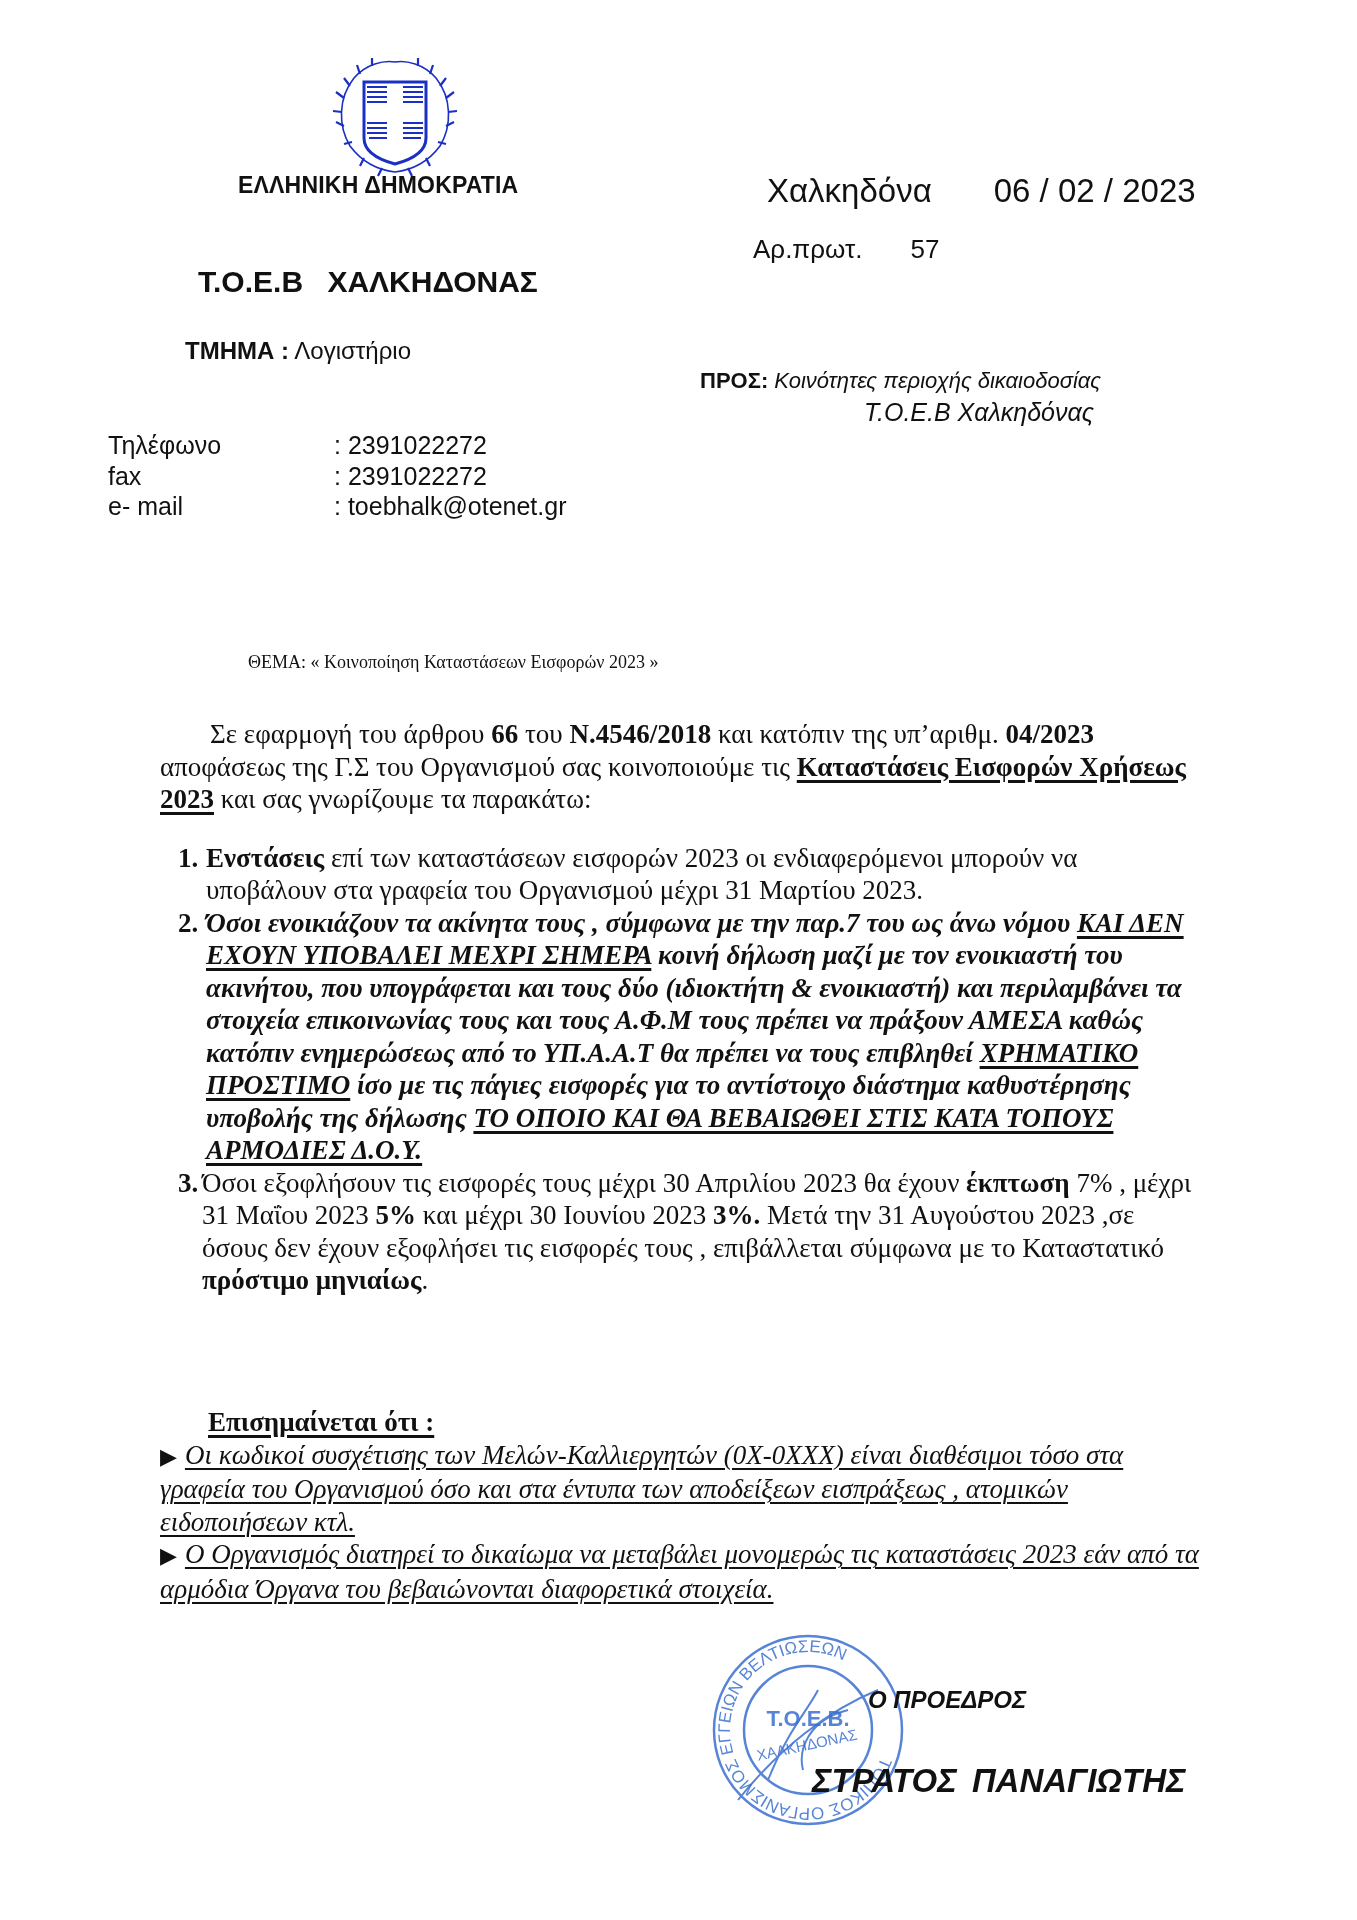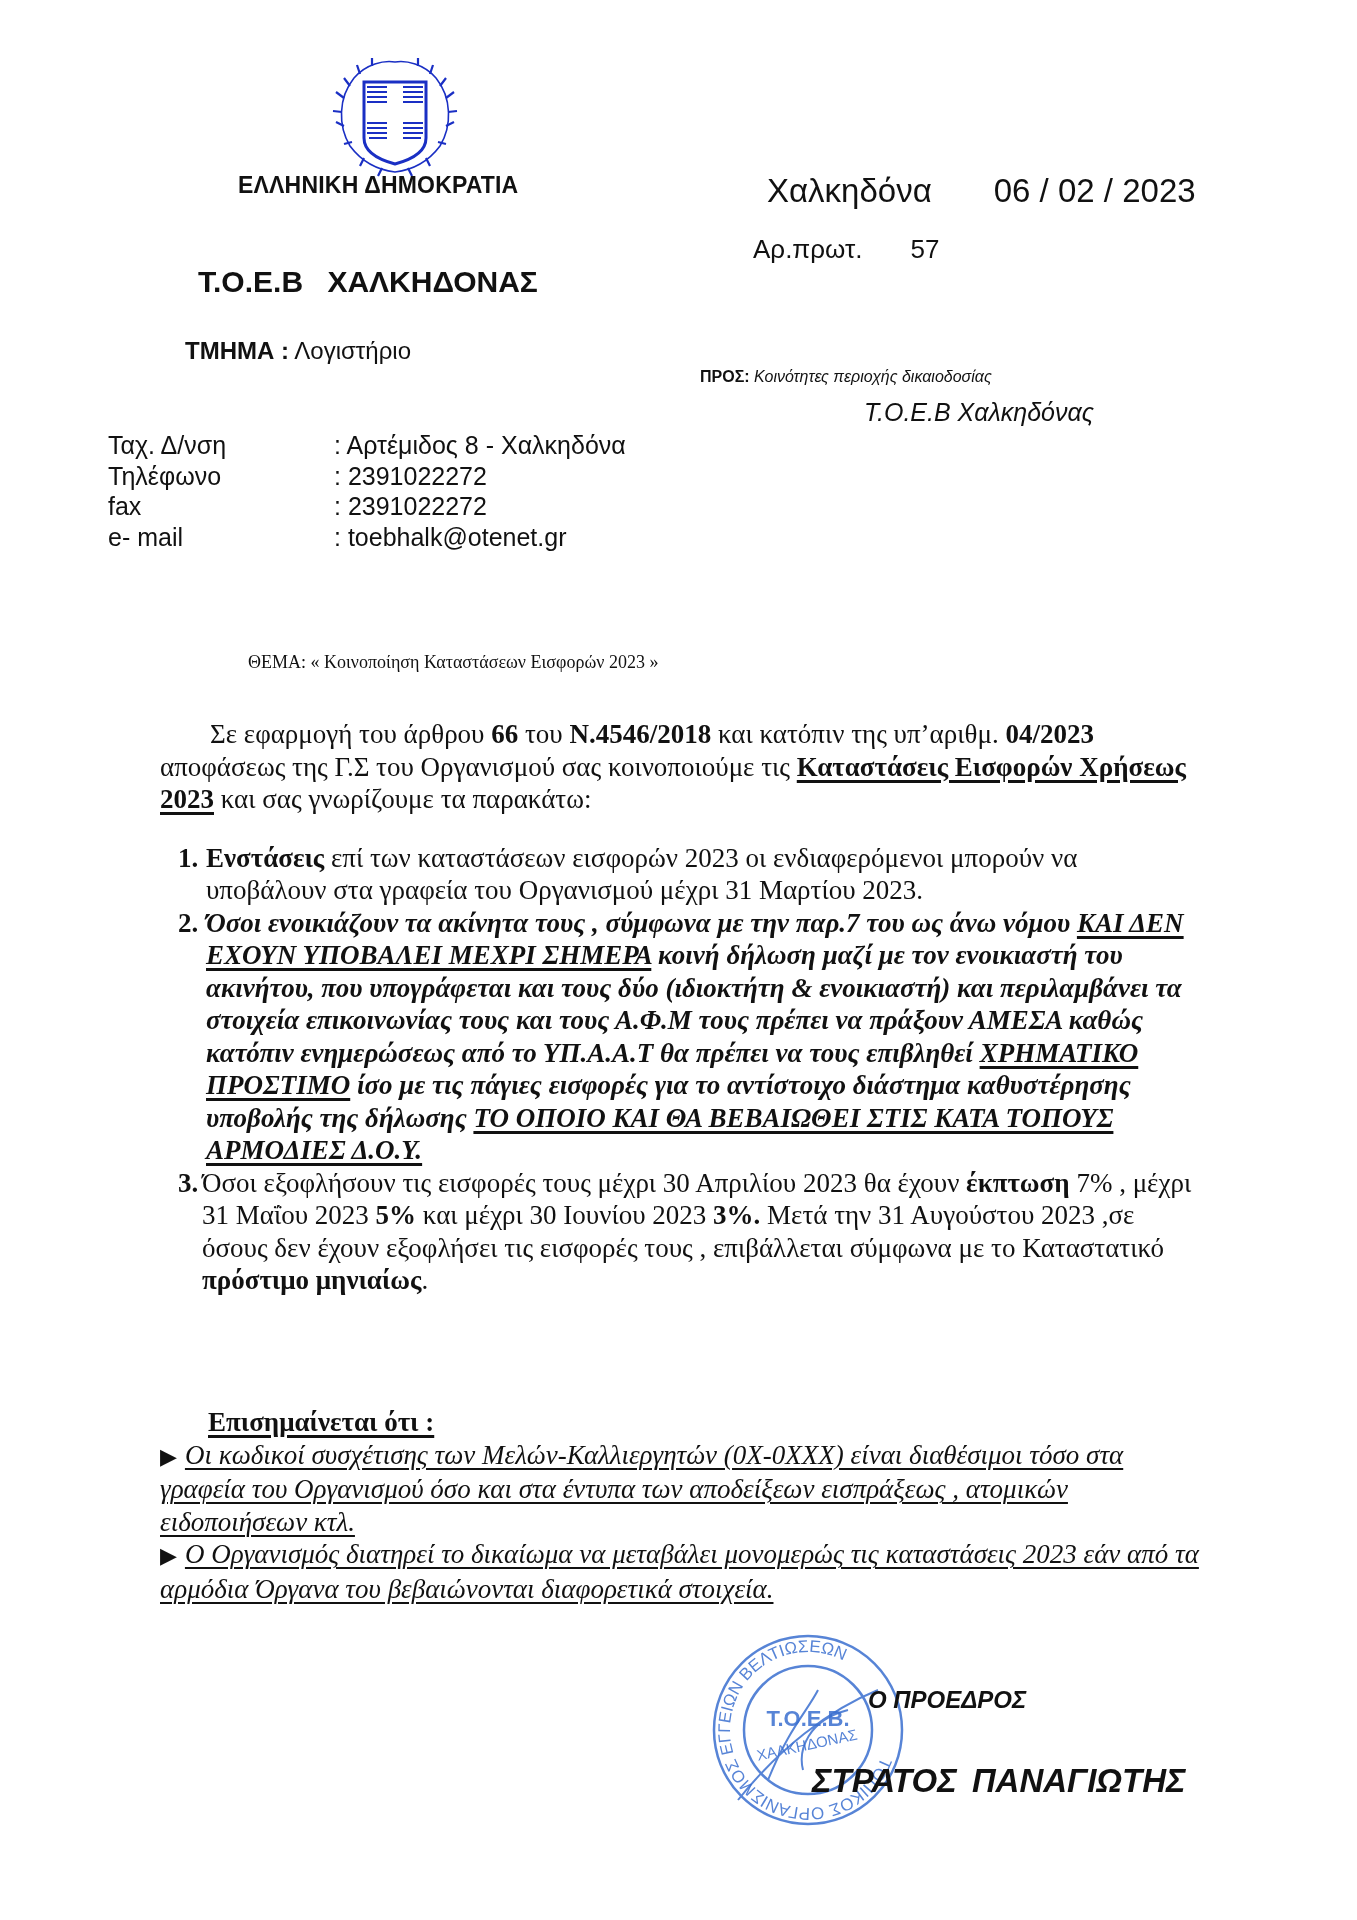--- a/index.html
+++ b/index.html
@@ -13,21 +13,21 @@
     #republic { left: 238px; top: 172px; font-size: 23px; font-weight: bold; letter-spacing: 0.2px; }
     #org { left: 198px; top: 265px; font-size: 30px; font-weight: bold; word-spacing: 16px; }
     #dept { left: 185px; top: 337px; font-size: 24px; }
     #dept b { font-weight: bold; }
 
     #place-date { left: 728px; top: 172px; font-size: 33px; margin-left: 39px; }
     #place-date .gap { display: inline-block; width: 62px; }
     #protocol { left: 753px; top: 234px; font-size: 26px; }
     #protocol .gap { display: inline-block; width: 48px; }
 
-    #recipient { left: 700px; top: 368px; font-size: 16px; }
+    #recipient { left: 700px; top: 368px; font-size: 22px; }
     #recipient b { font-weight: bold; }
     #recipient i { font-style: italic; }
     #recipient2 { left: 864px; top: 398px; font-size: 25px; font-style: italic; text-align: right; }
 
     
     #contact { position: absolute; left: 108px; top: 430px; font-size: 25px; line-height: 30.5px; }
     #contact .row { display: flex; }
     #contact .lbl { width: 226px; }
 
     
@@ -102,24 +102,20 @@
 </div>
 
 <div id="recipient" class="abs sans">
   <b>ΠΡΟΣ:</b>
   <i>Κοινότητες περιοχής δικαιοδοσίας</i>
 </div>
 <div id="recipient2" class="abs sans">Τ.Ο.Ε.Β Χαλκηδόνας</div>
 
 <div id="contact" class="sans">
   <div class="row">
-      <span class="lbl">Ταχ. Δ/νση</span>
-      <span>: Αρτέμιδος 8 - Χαλκηδόνα</span>
-    </div>
-  <div class="row">
       <span class="lbl">Τηλέφωνο</span>
       <span>: 2391022272</span>
     </div>
   <div class="row">
       <span class="lbl">fax</span>
       <span>: 2391022272</span>
     </div>
   <div class="row">
       <span class="lbl">e- mail</span>
       <span>: toebhalk@otenet.gr</span>

